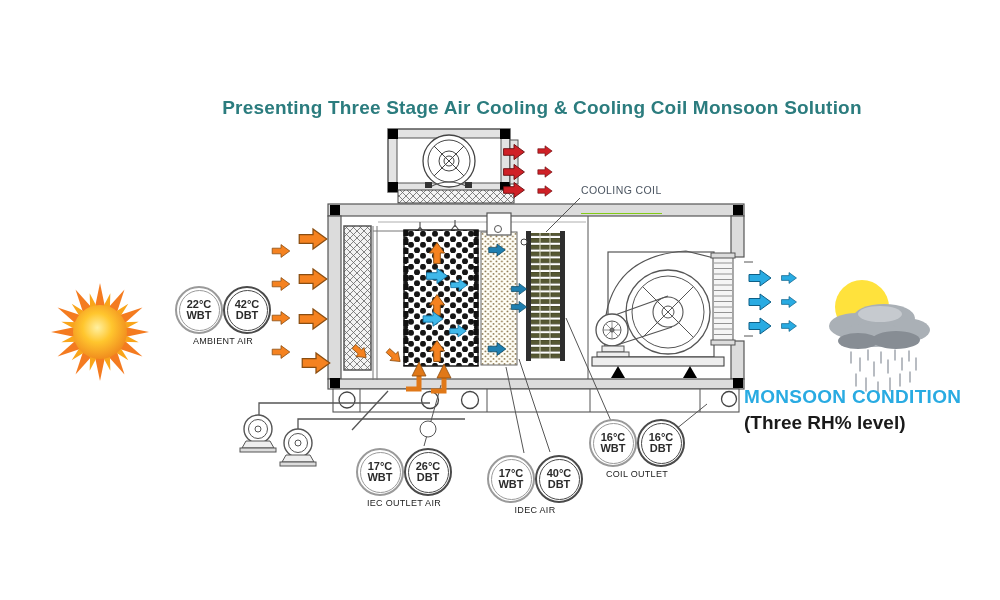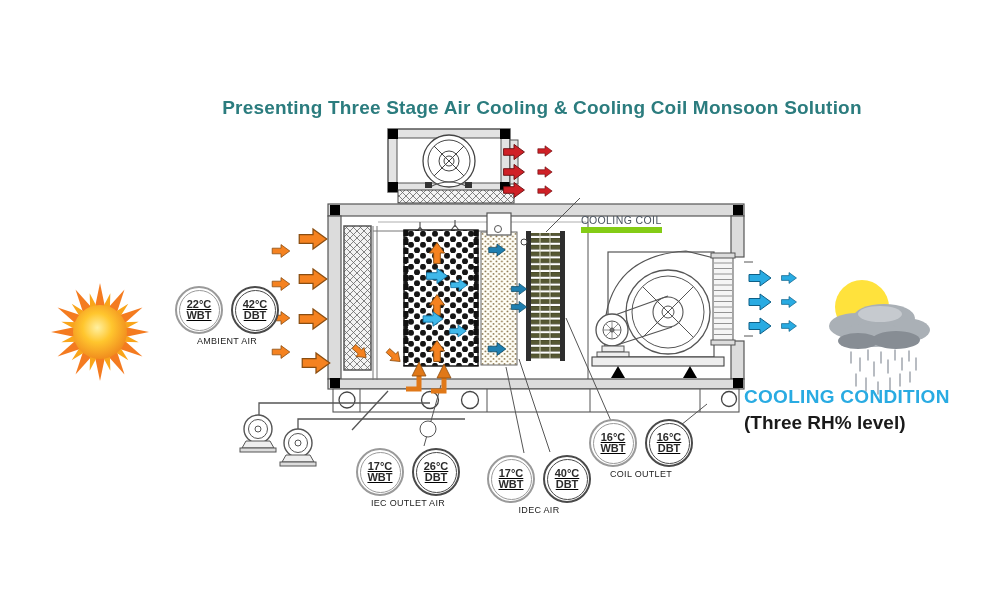--- a/index.html
+++ b/index.html
@@ -9,23 +9,23 @@
   .txt{position:absolute;white-space:nowrap;}
   #title{top:97px;left:542px;transform:translateX(-50%);font-size:19px;font-weight:700;
          color:#2b7c7e;letter-spacing:0.2px;}
   .cond-head{font-size:20px;font-weight:700;letter-spacing:0.3px;}
   .cond-sub{font-size:19px;font-weight:700;color:#1a1a1a;}
   #summer-head{left:28px;top:384px;color:#F7941D;}
   #summer-sub{left:28px;top:409px;}
   #monsoon-head{left:744px;top:386px;color:#29ABE2;font-size:19px;}
   #monsoon-sub{left:744px;top:412px;}
   #cooling-coil-label{left:581px;top:184px;font-size:10.5px;color:#4a5460;
-    border-bottom:6px solid #84cc16;padding-bottom:1px;letter-spacing:0.4px;margin-top:30px;}
+    border-bottom:1px solid #84cc16;padding-bottom:17px;letter-spacing:0.4px;}
   .temp-group{position:absolute;display:flex;flex-direction:column;align-items:center;}
-  .pair{display:flex;gap:8px;text-decoration:underline;}
+  .pair{display:flex;gap:0;}
   .temp-circle{position:relative;width:44px;height:44px;border-radius:50%;background:#fff;
     display:flex;flex-direction:column;align-items:center;justify-content:center;
     border:2.5px solid var(--c);}
   .temp-circle::after{content:"";position:absolute;inset:1.5px;border:1.5px solid var(--c);
     border-radius:50%;}
   .temp-circle span{display:block;font-size:11px;line-height:11.5px;font-weight:600;color:#2b2b2b;}
   .wbt{--c:#9a9a9a;}
   .dbt{--c:#4a4a4a;}
   .caption{margin-top:2px;font-size:9px;color:#222;letter-spacing:0.3px;font-weight:400;}
   #g-ambient{left:175px;top:286px;}
@@ -323,21 +323,21 @@
     <use href="#arr" transform="translate(760,326) scale(1.0)"></use>
     <use href="#arr" transform="translate(789,278) scale(0.68)"></use>
     <use href="#arr" transform="translate(789,302) scale(0.68)"></use>
     <use href="#arr" transform="translate(789,326) scale(0.68)"></use>
   </g>
 </svg>
 
 <div id="title" class="txt">Presenting Three Stage Air Cooling &amp; Cooling Coil Monsoon Solution</div>
 
 
-<div id="monsoon-head" class="txt cond-head">COOLING CONDITION</div>
+<div id="monsoon-head" class="txt cond-head">MONSOON CONDITION</div>
 <div id="monsoon-sub" class="txt cond-sub">(Three RH% level)</div>
 
 <div id="cooling-coil-label" class="txt">COOLING COIL</div>
 
 <div class="temp-group" id="g-ambient">
   <div class="pair">
     <div class="temp-circle wbt">
       <span>22°C</span>
       <span>WBT</span>
     </div>

